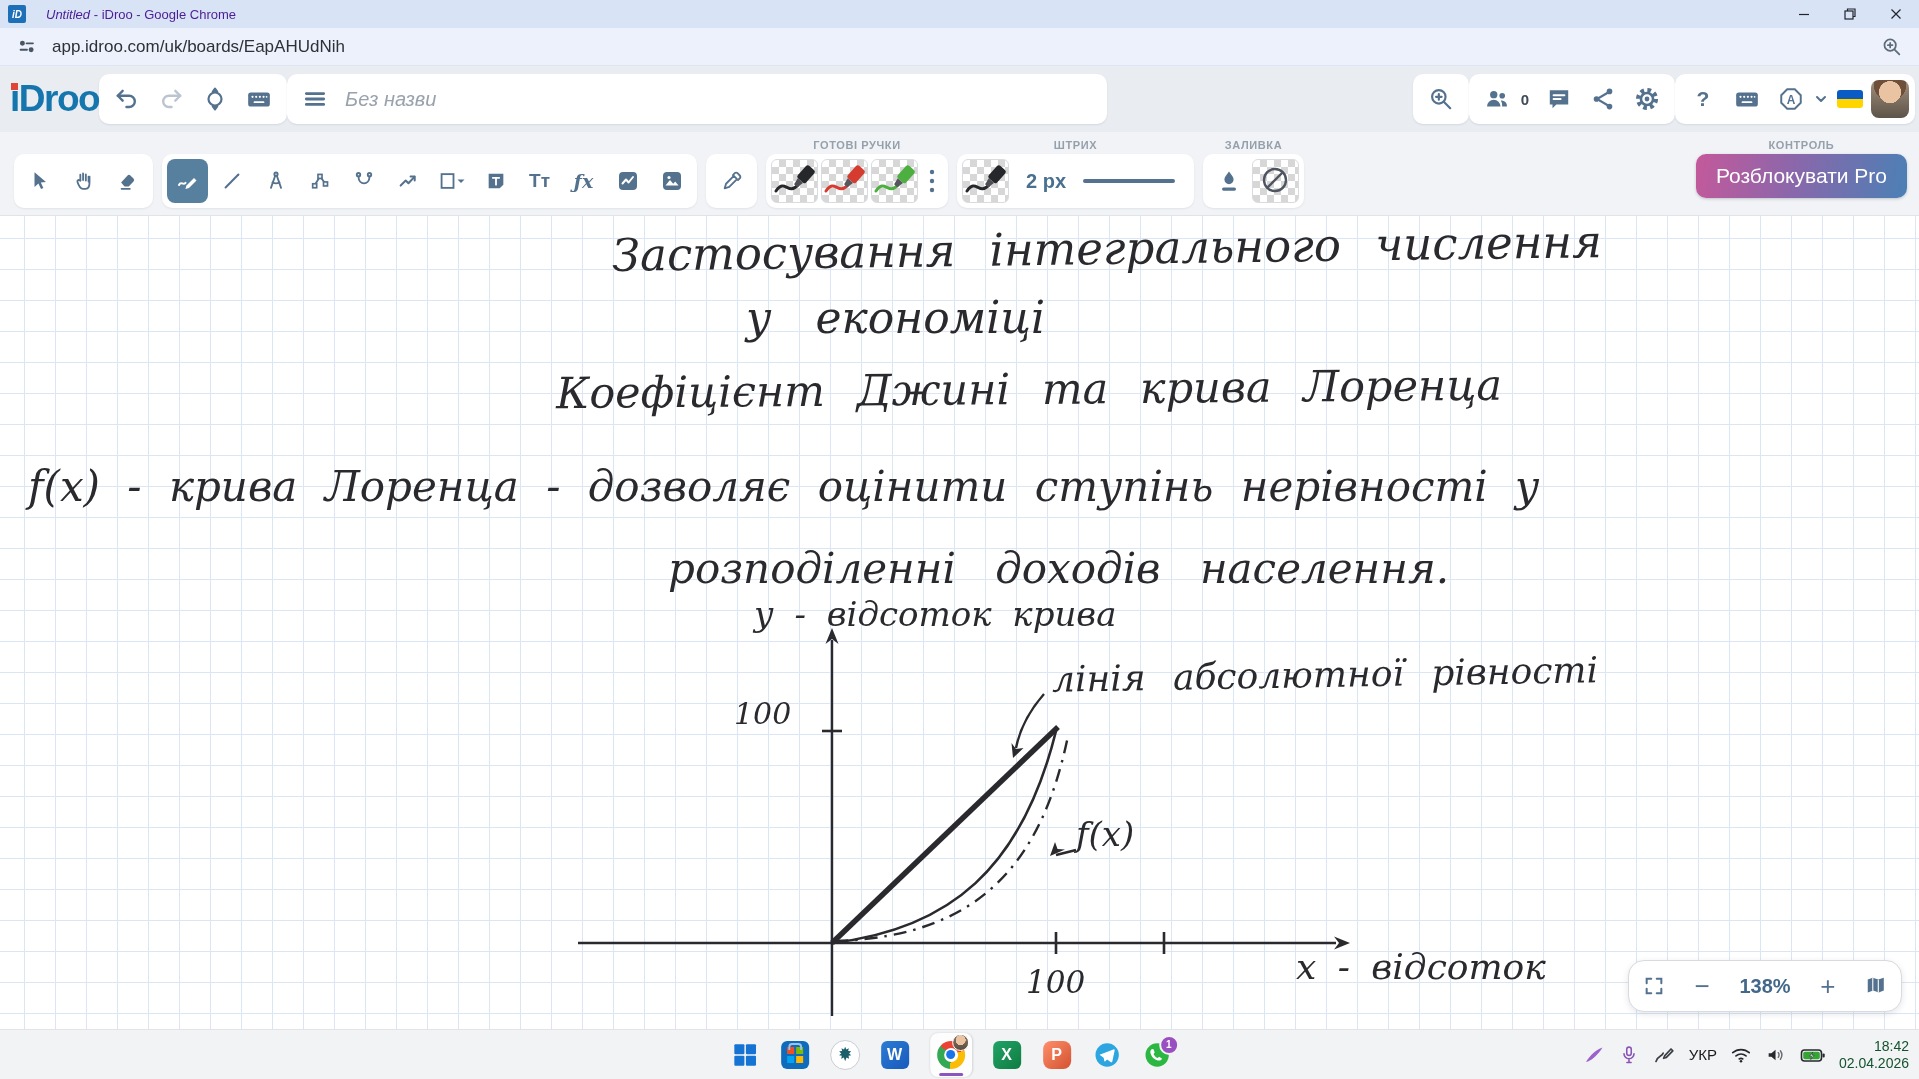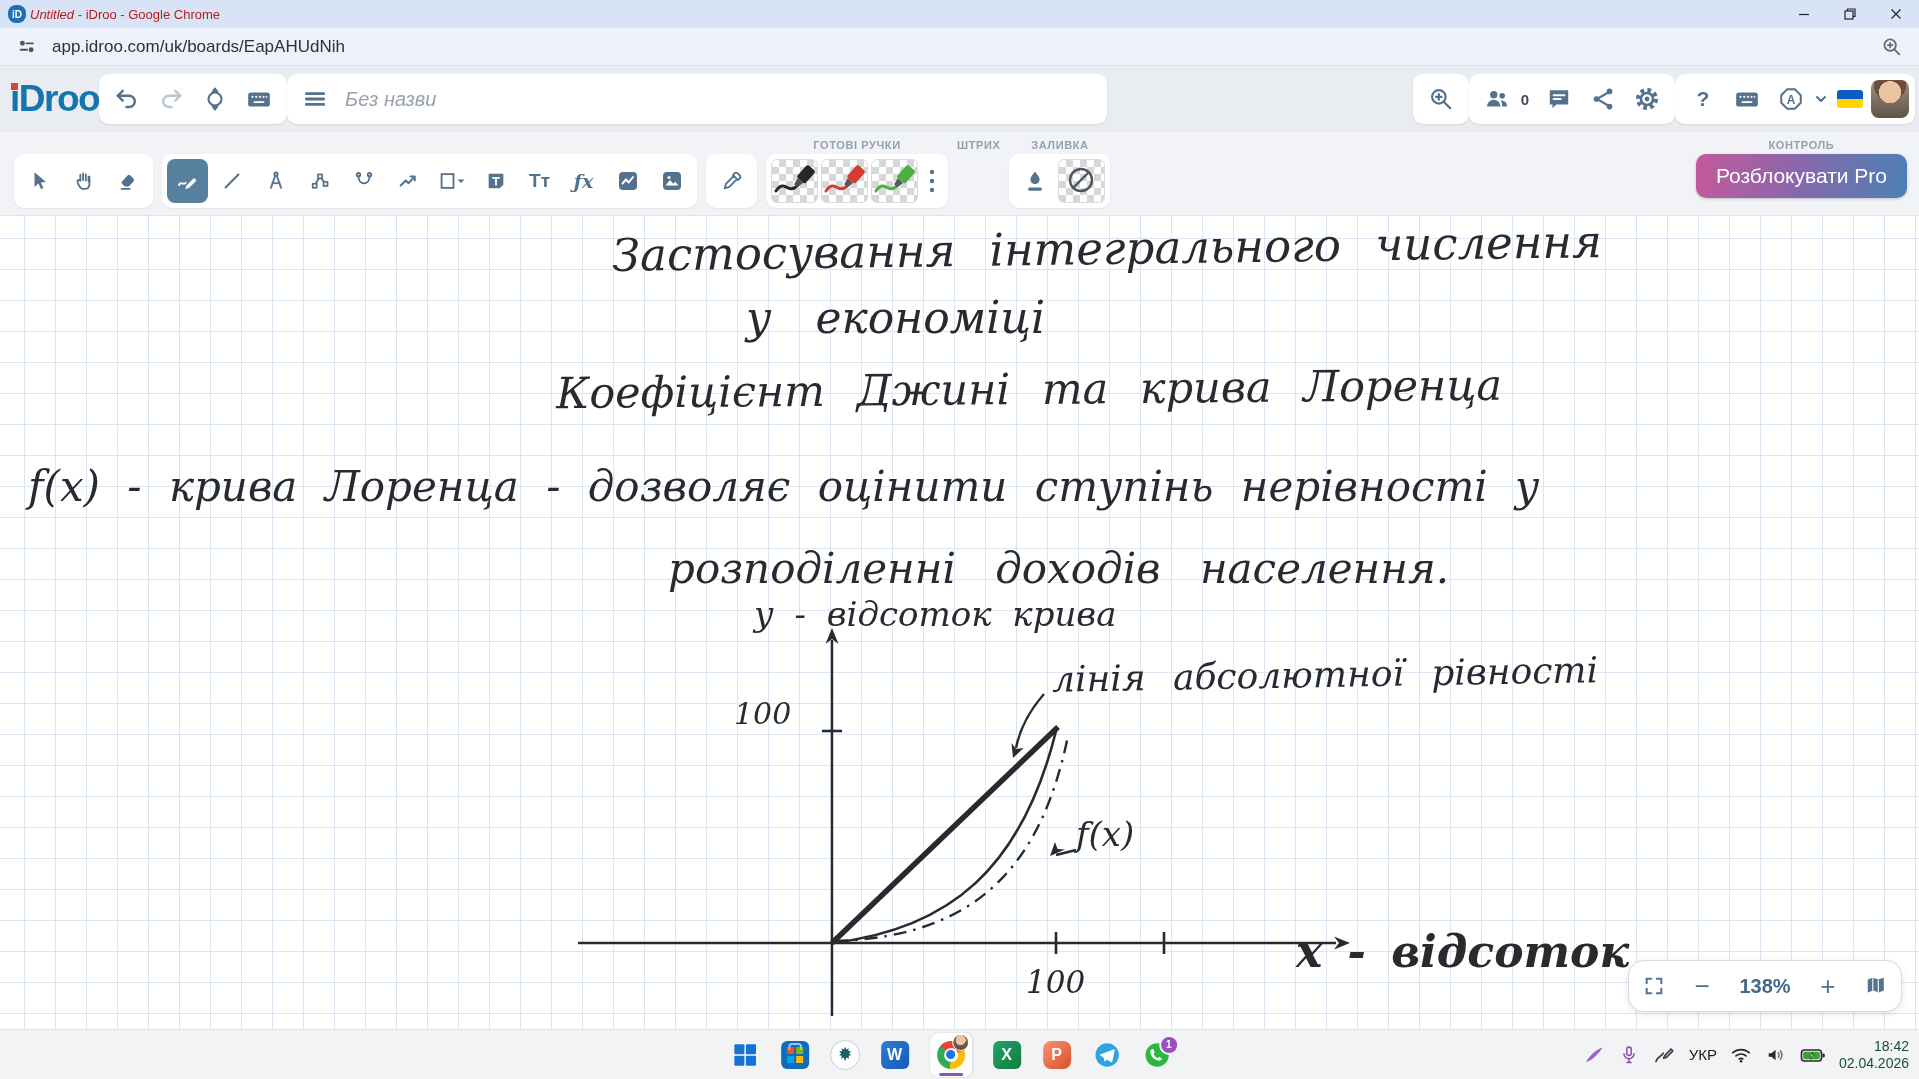--- a/index.html
+++ b/index.html
@@ -7,23 +7,23 @@
     width:1919px;height:1079px;position:relative;overflow:hidden;
     font-family:"Liberation Sans",sans-serif;background:#fff;
     -webkit-font-smoothing:antialiased;
   }
   svg{display:block}
   .ico{color:#54718e}
 
   
   .titlebar{position:absolute;top:0;left:0;right:0;height:28px;background:#d8e3f6;
     display:flex;align-items:center;padding-left:8px;box-sizing:border-box;}
-  .favicon{width:18px;height:18px;border-radius:8px;background:#1d70b7;color:#fff;
-    font-size:10px;font-weight:bold;display:flex;align-items:center;justify-content:center;flex:0 0 auto;}
-  .win-title{font-size:13px;color:#b91c1c;margin-left:4px;white-space:nowrap;}
+  .favicon{width:18px;height:18px;border-radius:2px;background:#1d70b7;color:#fff;
+    font-size:10px;font-weight:bold;display:flex;align-items:center;justify-content:center;flex:0 0 auto;font-style:italic;}
+  .win-title{font-size:13px;color:#4c1d95;margin-left:20px;white-space:nowrap;}
   .win-title .it{font-style:italic;}
   .win-controls{margin-left:auto;display:flex;height:100%;}
   .win-btn{width:46px;height:100%;display:flex;align-items:center;justify-content:center;color:#20242b;}
 
   
   .urlbar{position:absolute;top:28px;left:0;right:0;height:38px;background:#ecf1fb;
     display:flex;align-items:center;padding:0 16px;box-sizing:border-box;border-bottom:1px solid #dfe5f0;}
   .url-text{font-size:17px;color:#2d3138;margin-left:14px;}
   .url-zoom{margin-left:auto;}
 
@@ -81,21 +81,21 @@
   .hw0{left:612px;top:6px;font-size:45px;word-spacing:20px;transform:rotate(-0.8deg);}
   .hw1{left:706px;top:76px;font-size:44px;word-spacing:30px;padding-left:40px;}
   .hw2{left:556px;top:148px;font-size:43px;word-spacing:18px;transform:rotate(-0.5deg);}
   .hw3{left:28px;top:246px;font-size:42px;word-spacing:14px;}
   .hw4{left:668px;top:328px;font-size:42px;word-spacing:26px;}
   .hw5{left:754px;top:378px;font-size:34px;word-spacing:10px;}
   .hw6{left:1052px;top:438px;font-size:36px;word-spacing:16px;transform:rotate(-1deg);}
   .hw7{left:734px;top:480px;font-size:30px;}
   .hw8{left:1076px;top:598px;font-size:34px;}
   .hw9{left:1026px;top:748px;font-size:31px;}
-  .hw10{left:1296px;top:710px;font-size:44px;word-spacing:10px;font-weight:bold;}
+  .hw10{left:1296px;top:730px;font-size:36px;word-spacing:10px;}
   .sketch{position:absolute;left:0;top:0;width:1919px;height:814px;}
 
   
   .zoom-panel{position:absolute;left:1628px;top:744px;width:274px;height:52px;background:#fff;
     border:1px solid #d7dade;border-radius:16px;box-shadow:0 2px 6px rgba(40,50,70,.12);
     display:flex;align-items:center;justify-content:space-between;padding:0 14px;box-sizing:border-box;}
   .zp-btn{display:flex;align-items:center;justify-content:center;color:#54718e;}
   .zp-sign{font-size:26px;color:#54718e;line-height:1;}
   .zp-level{font-size:20px;font-weight:bold;color:#44688a;}
 
@@ -556,20 +556,33 @@
               <circle cx="3" cy="13" r="2.2"></circle>
               <circle cx="3" cy="22" r="2.2"></circle>
             </svg>
           </span>
       </div>
     </div>
   </div>
 
   <div class="tsection">
     <div class="tlabel">ШТРИХ</div>
+    <div class="tcard">
+      <div class="swatch">
+        <svg width="44" height="41" viewBox="0 0 44 41">
+            <path d="M4 31C13 18 16 36 26 25" stroke="#26272b" stroke-width="3" fill="none" stroke-linecap="round"></path>
+            <g transform="rotate(42 30 18)">
+              <rect x="25" y="4" width="11" height="17" rx="2.5" fill="#26272b"></rect>
+              <path d="M27 21h7l-1.4 7h-4.2z" fill="#4c4e53"></path>
+            </g>
+          </svg>
+      </div>
+      <div class="stroke-width">2 px</div>
+      <div class="stroke-line"></div>
+    </div>
   </div>
 
   <div class="tsection">
     <div class="tlabel">ЗАЛИВКА</div>
     <div class="tcard">
       <div class="tbtn">
         <span>
             <svg width="24" height="24" viewBox="0 0 24 24" fill="currentColor">
               <path d="M12 2.5c2.6 3.5 4.6 5.8 4.6 8.1a4.6 4.6 0 1 1-9.2 0c0-2.3 2-4.6 4.6-8.1z"></path>
               <rect x="5" y="18.5" width="14" height="3.2" rx="1.6"></rect>

